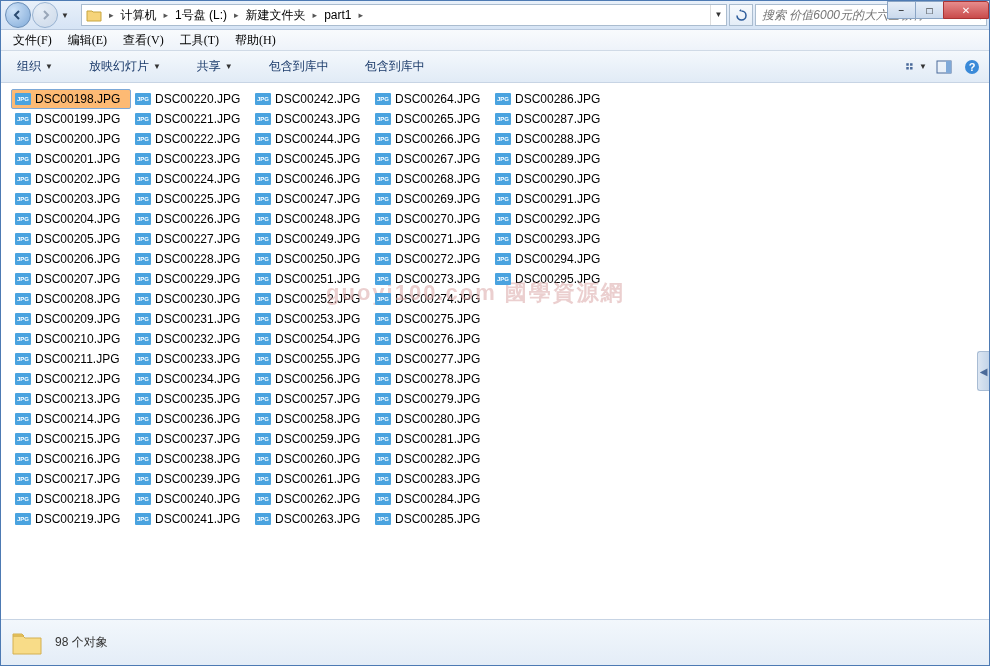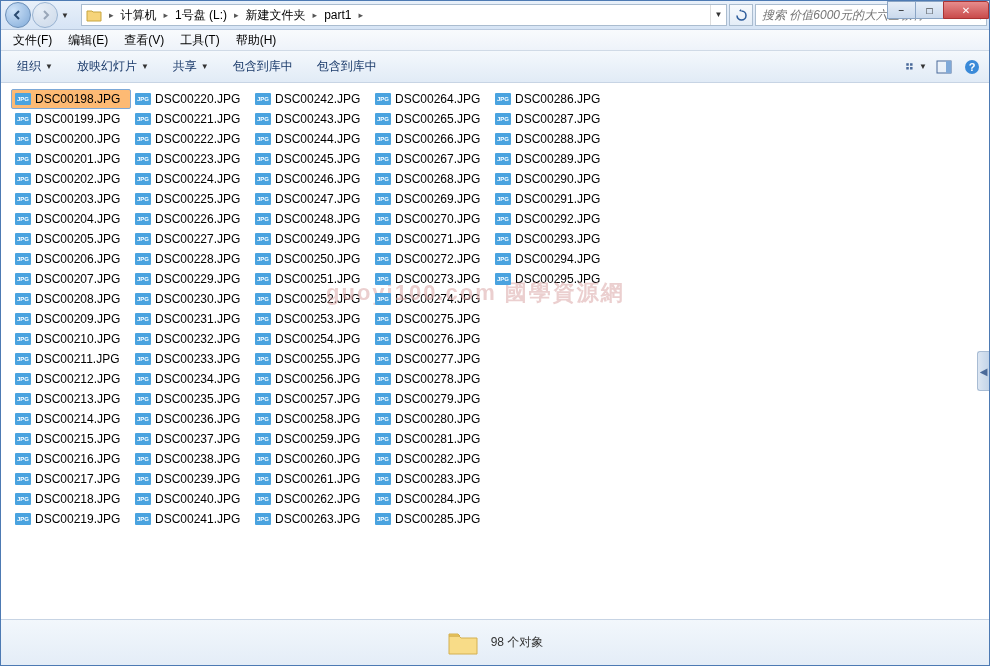--- a/index.html
+++ b/index.html
@@ -17,36 +17,36 @@
 .chev { font-size: 9px; color: #555; padding: 0 3px; }
 .addr-drop { width: 16px; text-align: center; font-size: 8px; color: #333; cursor: pointer; border-left: 1px solid #ddd; height: 20px; line-height: 20px; }
 .refresh-btn { width: 24px; height: 22px; border: 1px solid #aabccf; background: linear-gradient(#f7fafd,#e4edf7); display: flex; align-items: center; justify-content: center; margin-right: 2px; cursor: pointer; color: #2a5a9a; font-size: 12px; }
 .searchbox { width: 232px; height: 22px; border: 1px solid #aabccf; background: #fff; display: flex; align-items: center; margin-right: 2px; }
 .searchbox input { border: none; outline: none; flex: 1; padding: 0 6px; font-size: 12px; color: #888; font-style: italic; background: transparent; }
 .search-icon { width: 22px; text-align: center; color: #4a6a9a; cursor: pointer; font-size: 13px; }
 .win-controls { position: absolute; right: 0; top: 0; display: flex; }
 .wc { width: 29px; height: 18px; border: 1px solid #8aa4c4; background: linear-gradient(#e6eef8,#cad9ec); display: flex; align-items: center; justify-content: center; font-size: 10px; cursor: pointer; margin-left: -1px; }
 .wc.close { width: 46px; background: linear-gradient(#e78c8c,#c94b4b); border-color: #a33; color: #fff; border-top-right-radius: 3px; }
 .menubar { height: 21px; background: linear-gradient(#f9fbfd,#eef3fa); border-bottom: 1px solid #d0dae6; display: flex; align-items: center; padding: 0 4px; }
-.menu-item { padding: 14px 8px; cursor: pointer; }
+.menu-item { padding: 14px 8px; cursor: pointer; font-family: Liberation Serif, serif; }
 .toolbar { height: 32px; background: linear-gradient(#f4f8fc,#e1ebf6); border-bottom: 1px solid #c7d4e4; display: flex; align-items: center; padding: 0 6px; justify-content: space-between; }
-.tb-group { display: flex; align-items: center; gap: 4px; }
+.tb-group { display: flex; align-items: center; gap: 16px; }
 .tb-btn { padding: 4px 10px; display: flex; align-items: center; cursor: pointer; border-radius: 2px; color: #1a3a6a; }
 .tb-drop { font-size: 8px; margin-left: 4px; color: #333; }
 .tb-right { display: flex; align-items: center; gap: 6px; }
 .tb-icon { width: 22px; height: 22px; display: flex; align-items: center; justify-content: center; cursor: pointer; border-radius: 2px; }
 .content { flex: 1; background: #fff; overflow: auto; position: relative; padding: 6px 10px; }
 .file-columns { display: flex; flex-direction: column; flex-wrap: wrap; height: 440px; align-content: flex-start; }
 .file-item { display: flex; align-items: center; width: 120px; height: 20px; padding: 1px 3px; cursor: pointer; border: 1px solid transparent; border-radius: 2px; }
 .file-item.selected { background: #fdba74; border-color: #7da9d8; }
 .jpg-icon { width: 16px; height: 12px; background: #4aa3df; border-radius: 1px; margin-right: 4px; flex-shrink: 0; position: relative; display: flex; align-items: center; justify-content: center; }
 .jpg-icon::after { content: "JPG"; font-size: 6px; font-weight: bold; color: #fff; }
 .file-name { font-size: 12px; white-space: nowrap; overflow: hidden; text-overflow: ellipsis; }
 .watermark { position: absolute; left: 325px; top: 195px; font-size: 22px; color: #d8a0a0; opacity: .5; pointer-events: none; font-weight: bold; letter-spacing: 2px; }
-.statusbar { height: 46px; background: linear-gradient(#f2f7fc,#e4edf7); border-top: 1px solid #c7d4e4; display: flex; align-items: center; padding: 0 10px; justify-content: center; }
+.statusbar { height: 46px; background: linear-gradient(#f2f7fc,#e4edf7); border-top: 1px solid #c7d4e4; display: flex; align-items: center; padding: 0 10px; }
 .folder-icon { width: 32px; height: 26px; margin-right: 12px; position: relative; }
 .folder-icon svg { width: 100%; height: 100%; }
 .status-text { font-size: 12px; color: #333; }
 .side-handle { position: absolute; right: 0; top: 50%; width: 12px; height: 40px; background: linear-gradient(90deg,#dce6f2,#c3d4e8); border: 1px solid #a8bcd4; border-right: none; border-radius: 3px 0 0 3px; display: flex; align-items: center; justify-content: center; font-size: 10px; color: #4a6a9a; cursor: pointer; }
 </style>
 </head>
 <body>
 
 <div class="window">
 

